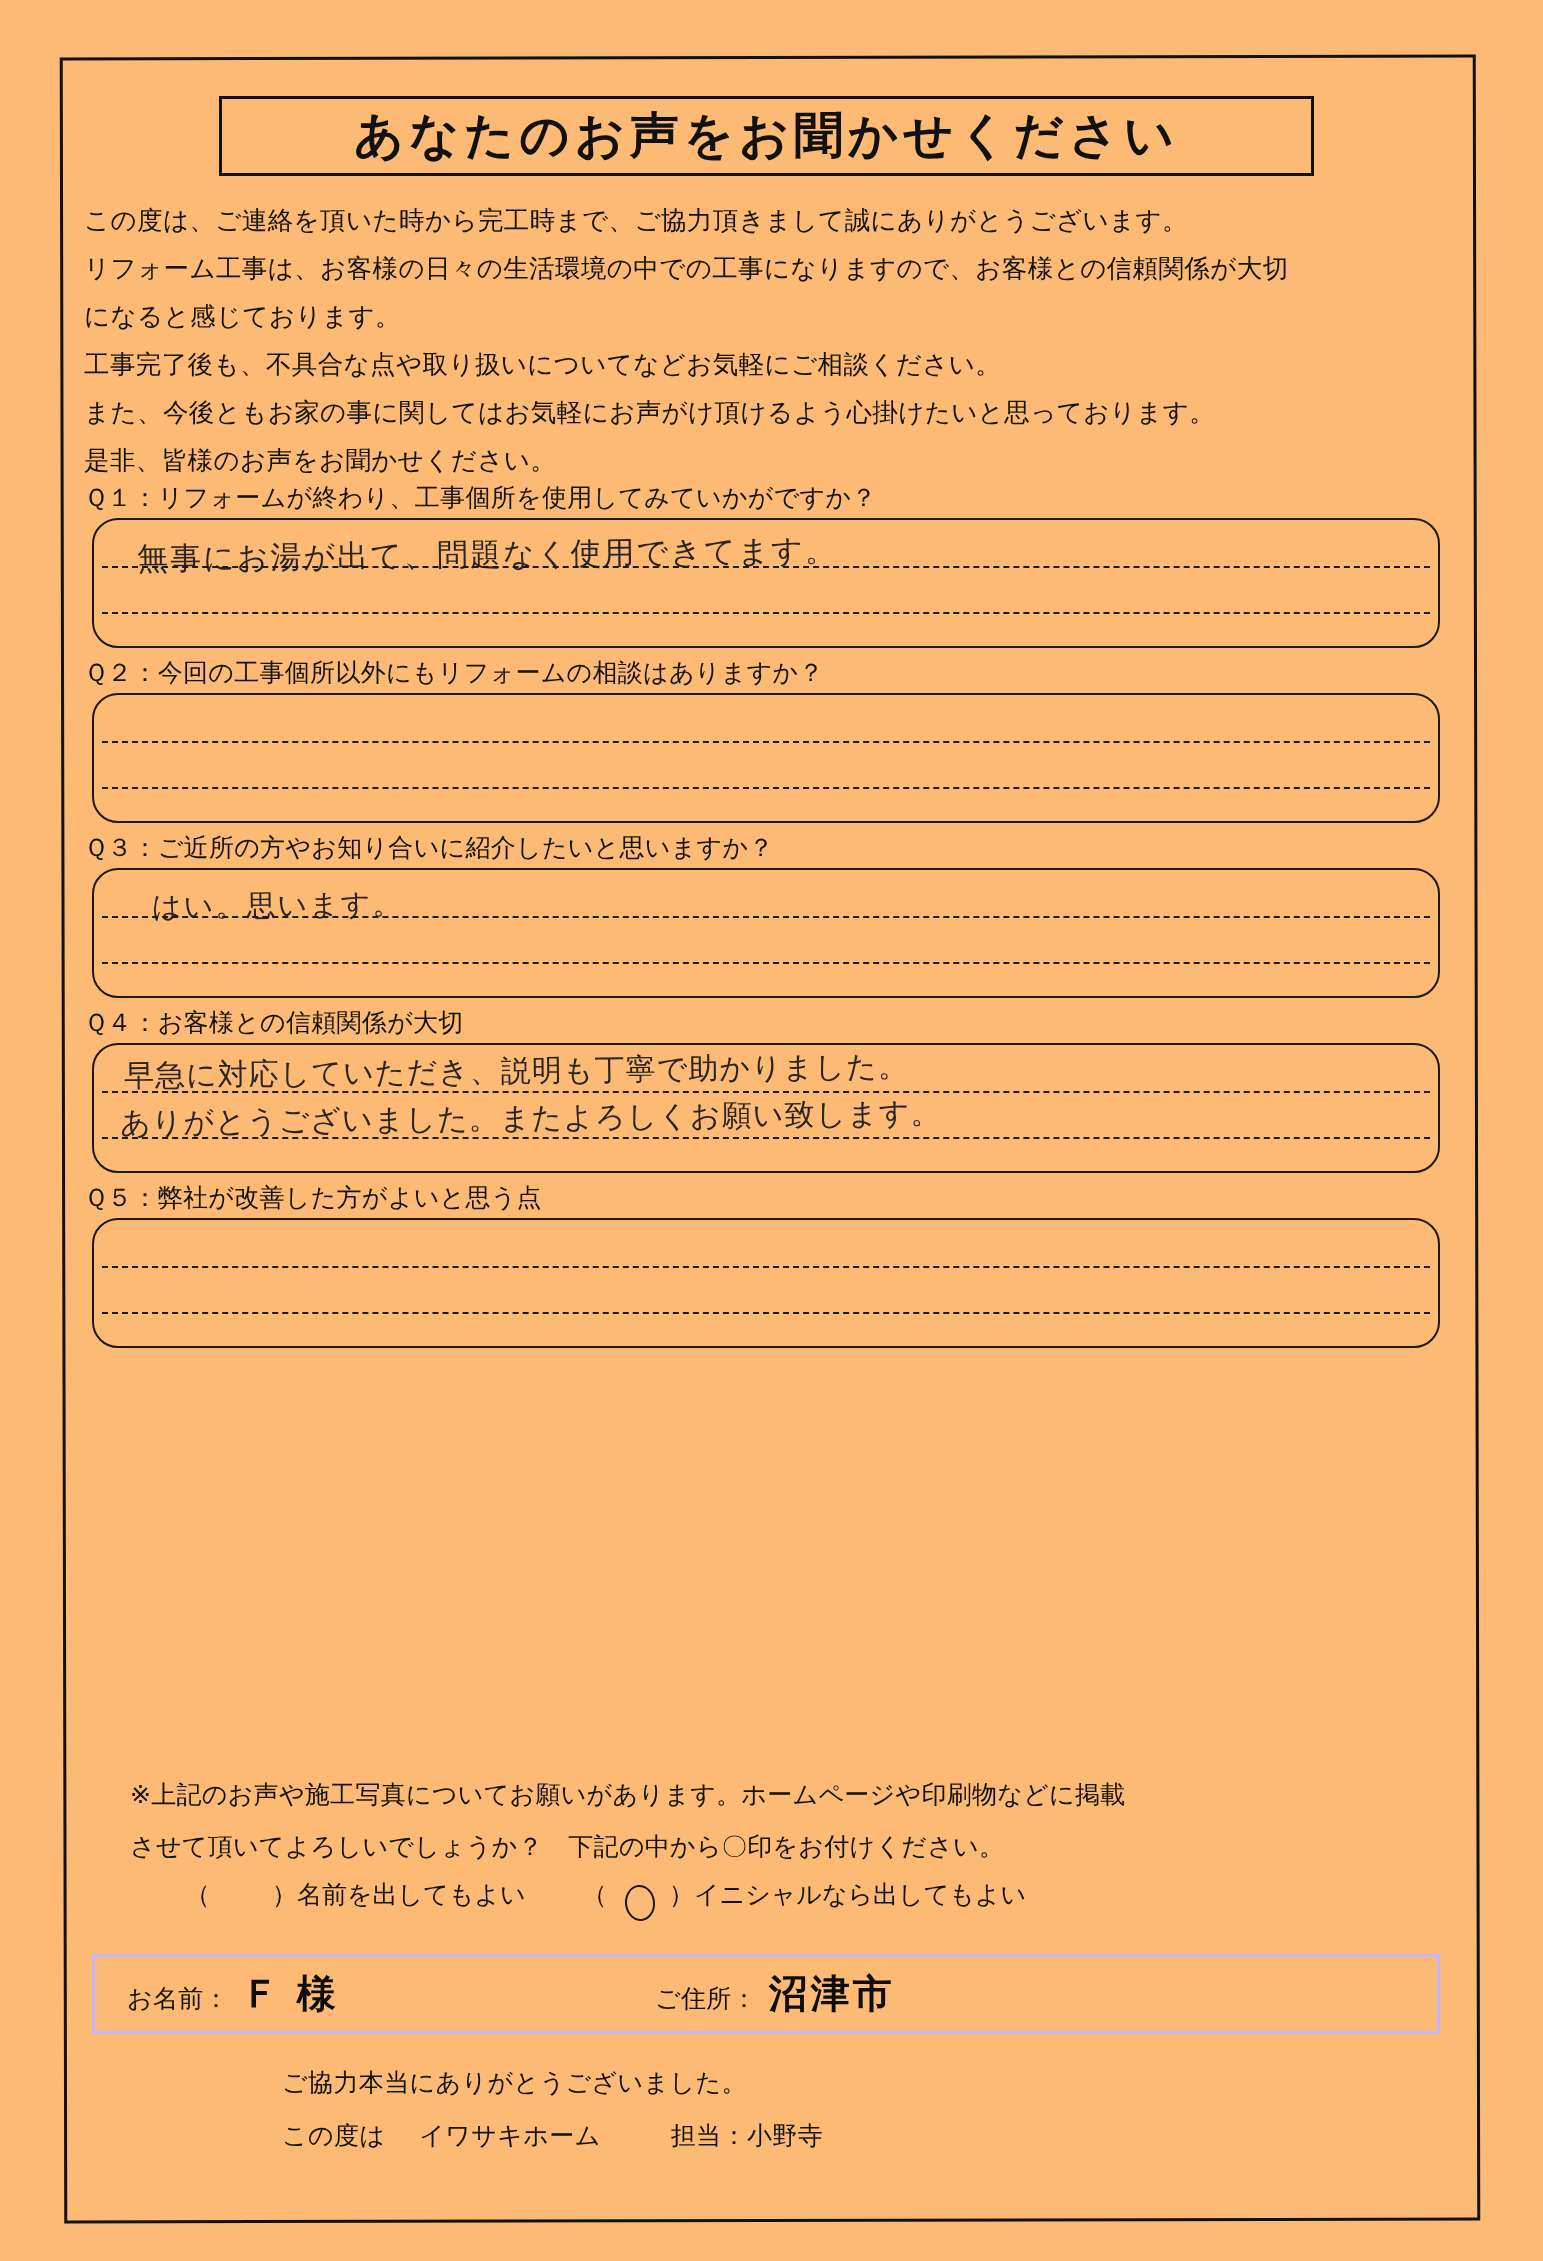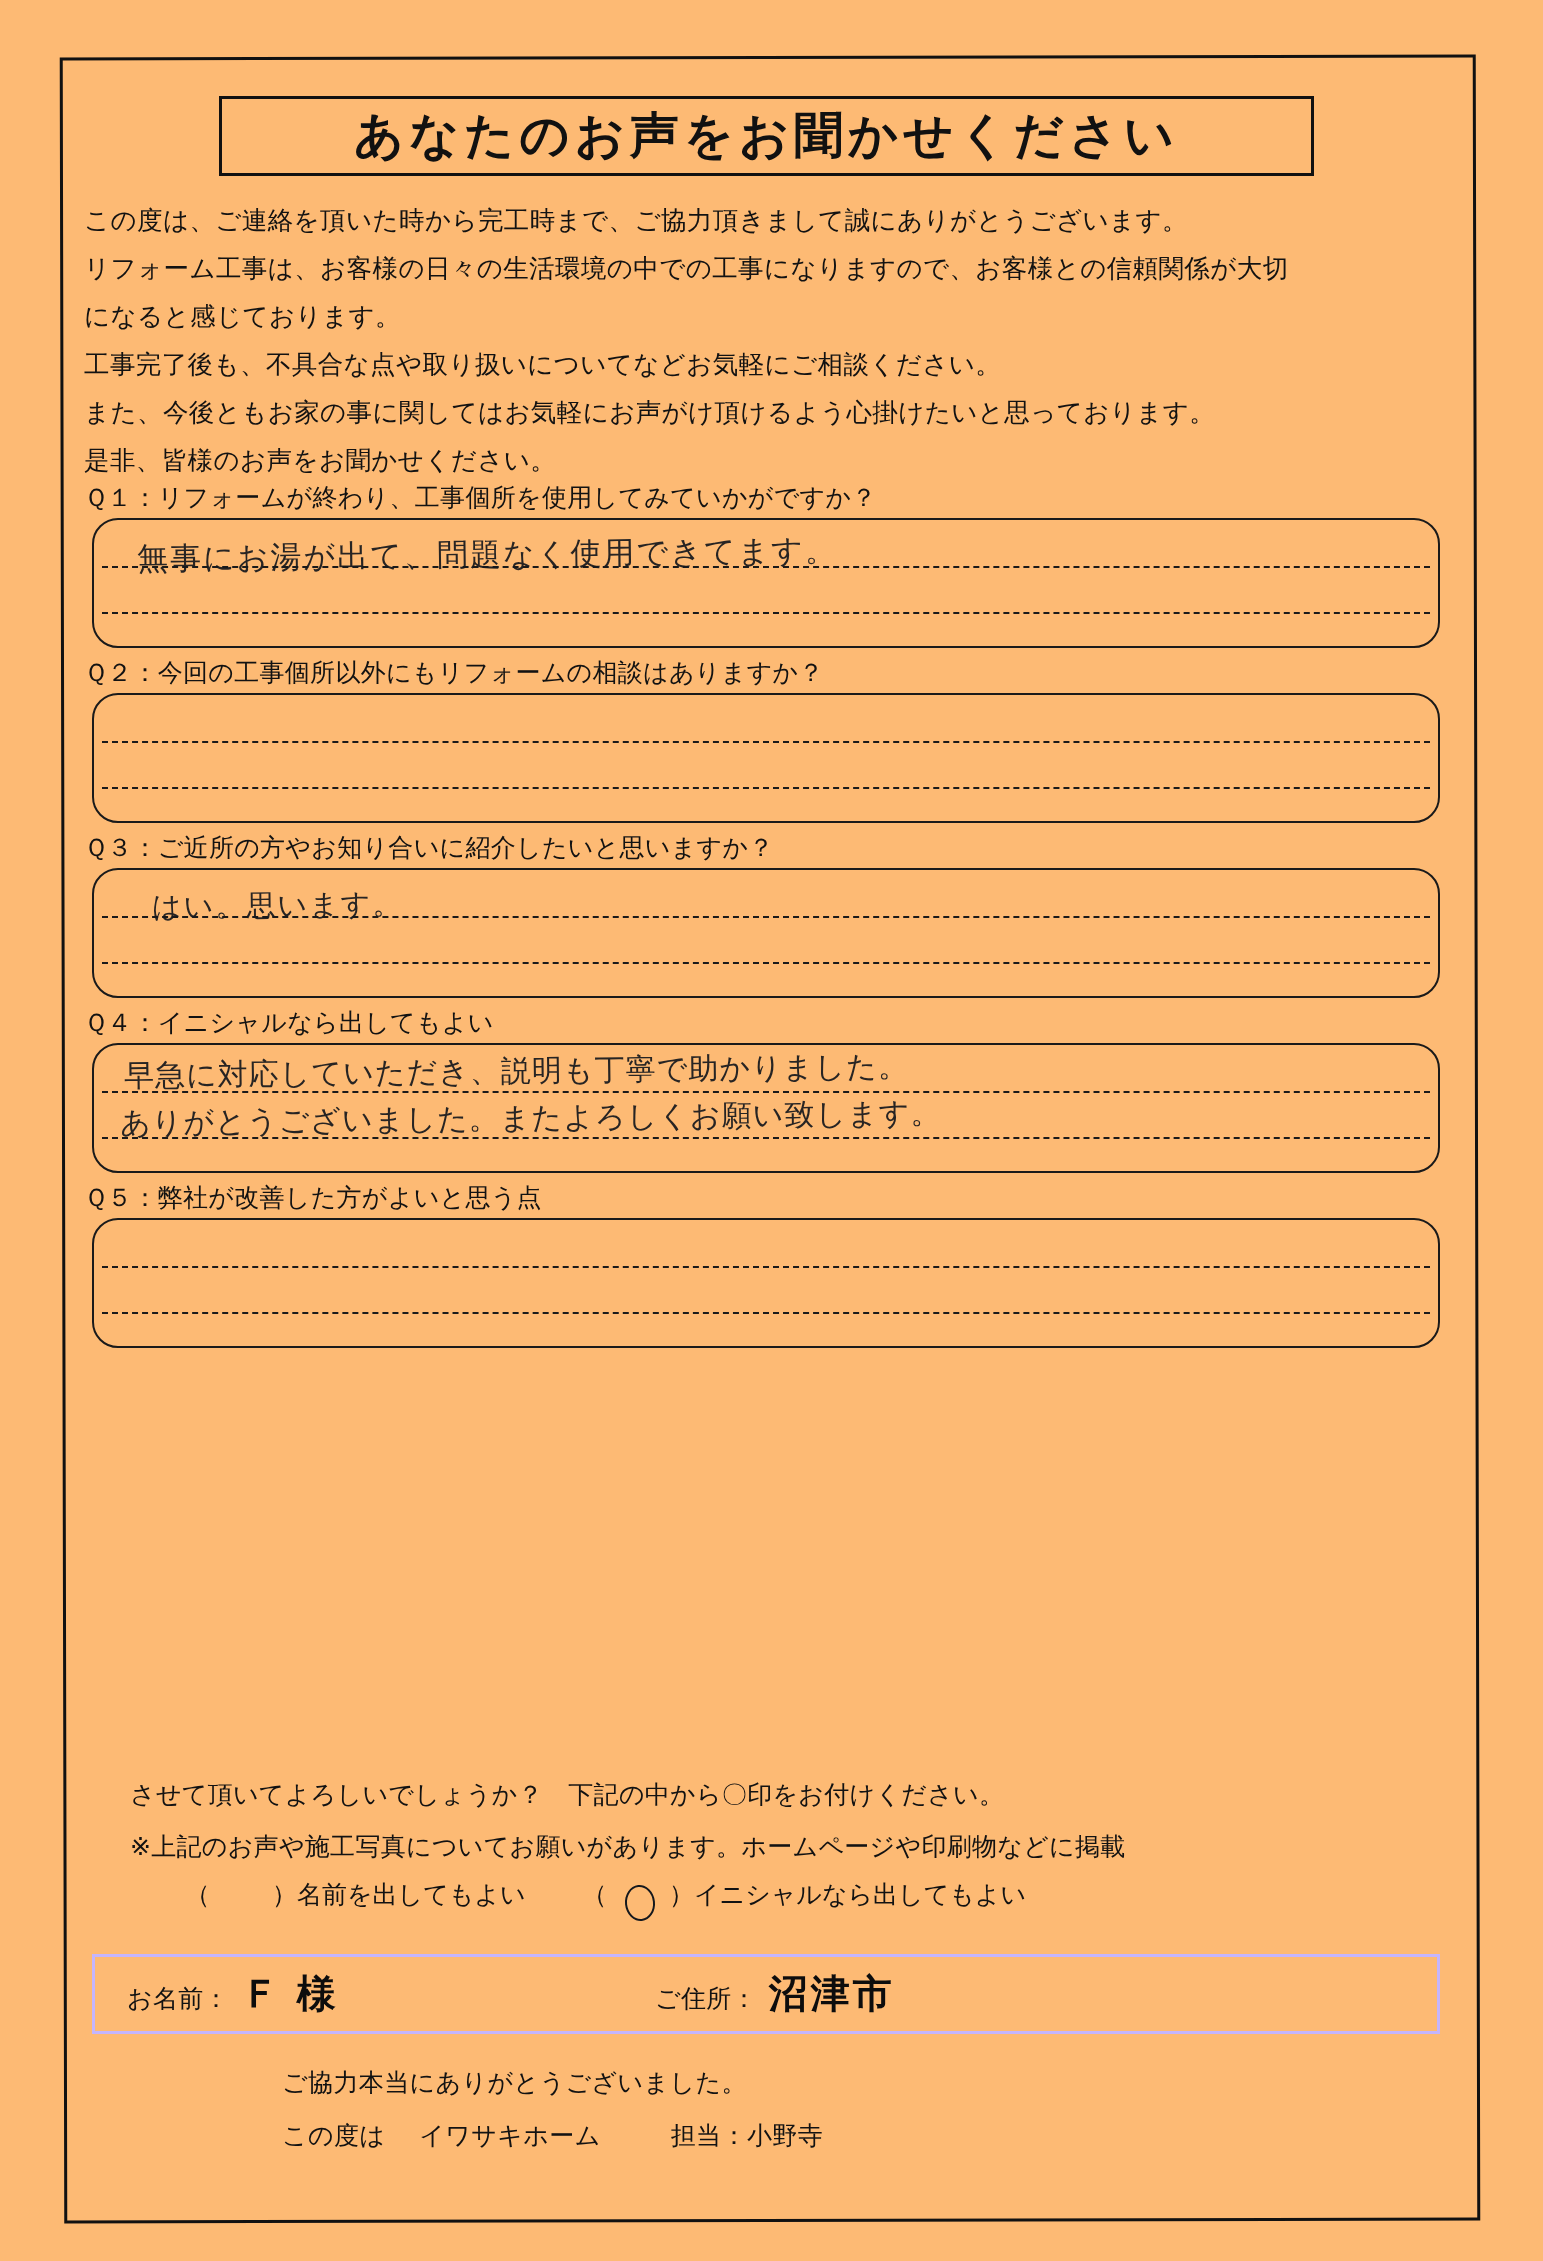--- a/index.html
+++ b/index.html
@@ -239,37 +239,37 @@
       <div class="rule" style="top:92px;"></div>
     </div>
 
     <div class="q-label" style="left:22px; top:775px;">Ｑ３：ご近所の方やお知り合いに紹介したいと思いますか？</div>
     <div class="answer-box" style="left:30px; top:812px; width:1348px; height:130px;">
       <div class="rule" style="top:46px;"></div>
       <div class="rule" style="top:92px;"></div>
     </div>
     <div class="hand hand-1" style="left:90px; top:830px; font-size:29px;">はい。思います。</div>
 
-    <div class="q-label" style="left:22px; top:950px;">Ｑ４：イニシャルなら出してもよい</div>
+    <div class="q-label" style="left:22px; top:950px;">Ｑ４：お客様との信頼関係が大切</div>
     <div class="answer-box" style="left:30px; top:987px; width:1348px; height:130px;">
       <div class="rule" style="top:46px;"></div>
       <div class="rule" style="top:92px;"></div>
     </div>
     <div class="hand hand-2" style="left:62px; top:995px;">早急に対応していただき、説明も丁寧で助かりました。</div>
     <div class="hand hand-2" style="left:58px; top:1042px;">ありがとうございました。またよろしくお願い致します。</div>
 
     <div class="q-label" style="left:22px; top:1125px;font-family:Liberation Serif, serif;">Ｑ５：弊社が改善した方がよいと思う点</div>
     <div class="answer-box" style="left:30px; top:1162px; width:1348px; height:130px;">
       <div class="rule" style="top:46px;"></div>
       <div class="rule" style="top:92px;"></div>
     </div>
 
     <div class="notice">
+      <div class="notice-line">※上記のお声や施工写真についてお願いがあります。ホームページや印刷物などに掲載</div>
       <div class="notice-line">させて頂いてよろしいでしょうか？　下記の中から〇印をお付けください。</div>
-      <div class="notice-line">※上記のお声や施工写真についてお願いがあります。ホームページや印刷物などに掲載</div>
     </div>
 
     <div class="consent-row">
       <span class="consent-opt a"><span>（</span><span class="paren-slot"></span><span>）</span><span>名前を出してもよい</span></span>
       <span class="consent-opt b"><span>（</span><span class="paren-slot"><span class="circle-mark"></span></span><span>）</span><span>イニシャルなら出してもよい</span></span>
     </div>
 
     <div class="namebox">
       <div class="field f-name">
         <span class="field-label">お名前：</span><span class="field-value">Ｆ 様</span>

